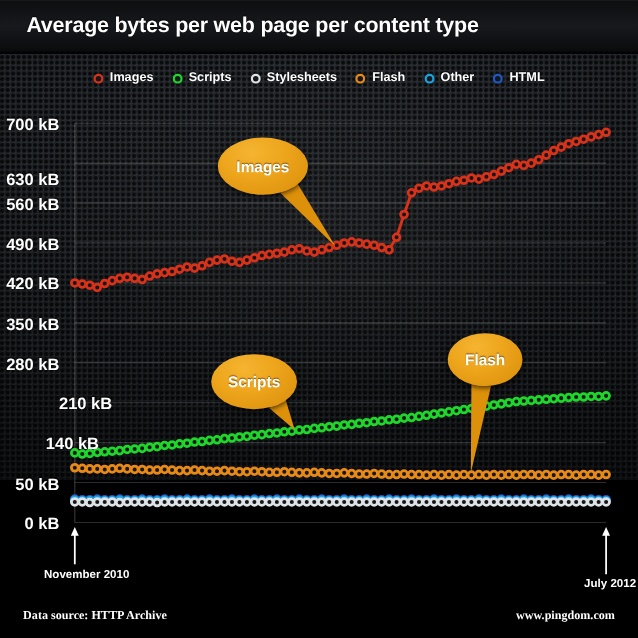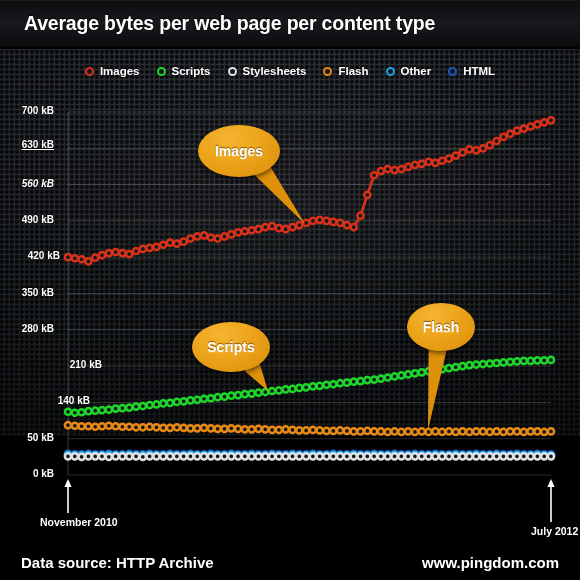--- a/index.html
+++ b/index.html
@@ -57,21 +57,21 @@
     background:#15181b;box-sizing:border-box;
     flex:0 0 auto;
   }
   .legend-label{
     color:#fff;font-size:11.5px;font-weight:bold;
     text-shadow:0 -1px 1px rgba(0,0,0,.85);white-space:nowrap;
   }
   
   #plot{position:absolute;left:0;top:0;width:580px;height:580px;z-index:3;}
   .ylabel{
-    position:absolute;color:#fff;font-size:10px;font-weight:bold;
+    position:absolute;color:#fff;font-size:15px;font-weight:bold;
     text-align:right;width:54px;
     text-shadow:0 -1px 1px rgba(0,0,0,.85);
     z-index:4;
   }
   
   .callout{
     position:absolute;z-index:5;
     display:flex;align-items:center;justify-content:center;
     border-radius:50%;
     background:radial-gradient(ellipse at 38% 26%, #f5b430 0%, #eda51c 42%, #d88c08 100%);
@@ -80,22 +80,22 @@
   .callout span{
     color:#fff;font-size:14px;font-weight:bold;
     text-shadow:0 -1px 1px rgba(120,70,0,.9), 0 1px 0 rgba(255,230,160,.25);
   }
   
   .axis-note{
     position:absolute;color:#fff;font-size:10.5px;font-weight:bold;
     text-shadow:0 -1px 1px rgba(0,0,0,.85);z-index:5;
   }
   .footer-note{
-    position:absolute;color:#fff;font-size:15px;font-weight:bold;
-    text-shadow:0 -1px 1px rgba(0,0,0,.85);z-index:5;
+    position:absolute;color:#fff;font-size:11px;font-weight:bold;
+    text-shadow:0 -1px 1px rgba(0,0,0,.85);z-index:5;font-family:Liberation Serif, serif;
   }
 </style>
 </head>
 <body>
 
 <div id="root">
 
   <div class="texture"></div>
   <div class="vignette"></div>
 
@@ -125,24 +125,24 @@
         <span class="legend-label">Other</span>
       </div>
       <div class="legend-item">
         <span class="legend-marker" style="border-color: rgb(30, 88, 196);"></span>
         <span class="legend-label">HTML</span>
       </div>
     </div>
 
   <div id="yticks">
       <div class="ylabel" style="left: 0px; top: 105px;">700 kB</div>
-      <div class="ylabel" style="left: 0px; top: 139px; text-decoration: underline;">630 kB</div>
-      <div class="ylabel" style="left: 0px; top: 177.6px; font-style: italic;">560 kB</div>
+      <div class="ylabel" style="left: 0px; top: 155px;">630 kB</div>
+      <div class="ylabel" style="left: 0px; top: 177.6px;">560 kB</div>
       <div class="ylabel" style="left: 0px; top: 213.9px;">490 kB</div>
-      <div class="ylabel" style="left: 0px; top: 250.2px; margin-left: 6px;">420 kB</div>
+      <div class="ylabel" style="left: 0px; top: 250.2px;">420 kB</div>
       <div class="ylabel" style="left: 0px; top: 286.5px; text-align: right;">350 kB</div>
       <div class="ylabel" style="left: 0px; top: 322.8px;">280 kB</div>
       <div class="ylabel" style="left: 0px; top: 359.1px; padding-left: 48px;">210 kB</div>
       <div class="ylabel" style="left: 0px; top: 395.4px; padding-left: 36px;">140 kB</div>
       <div class="ylabel" style="left: 0px; top: 431.7px;">50 kB</div>
       <div class="ylabel" style="left: 0px; top: 468px;">0 kB</div>
     </div>
 
   <svg id="plot" viewBox="0 0 580 580" preserveAspectRatio="none">
       <g>

